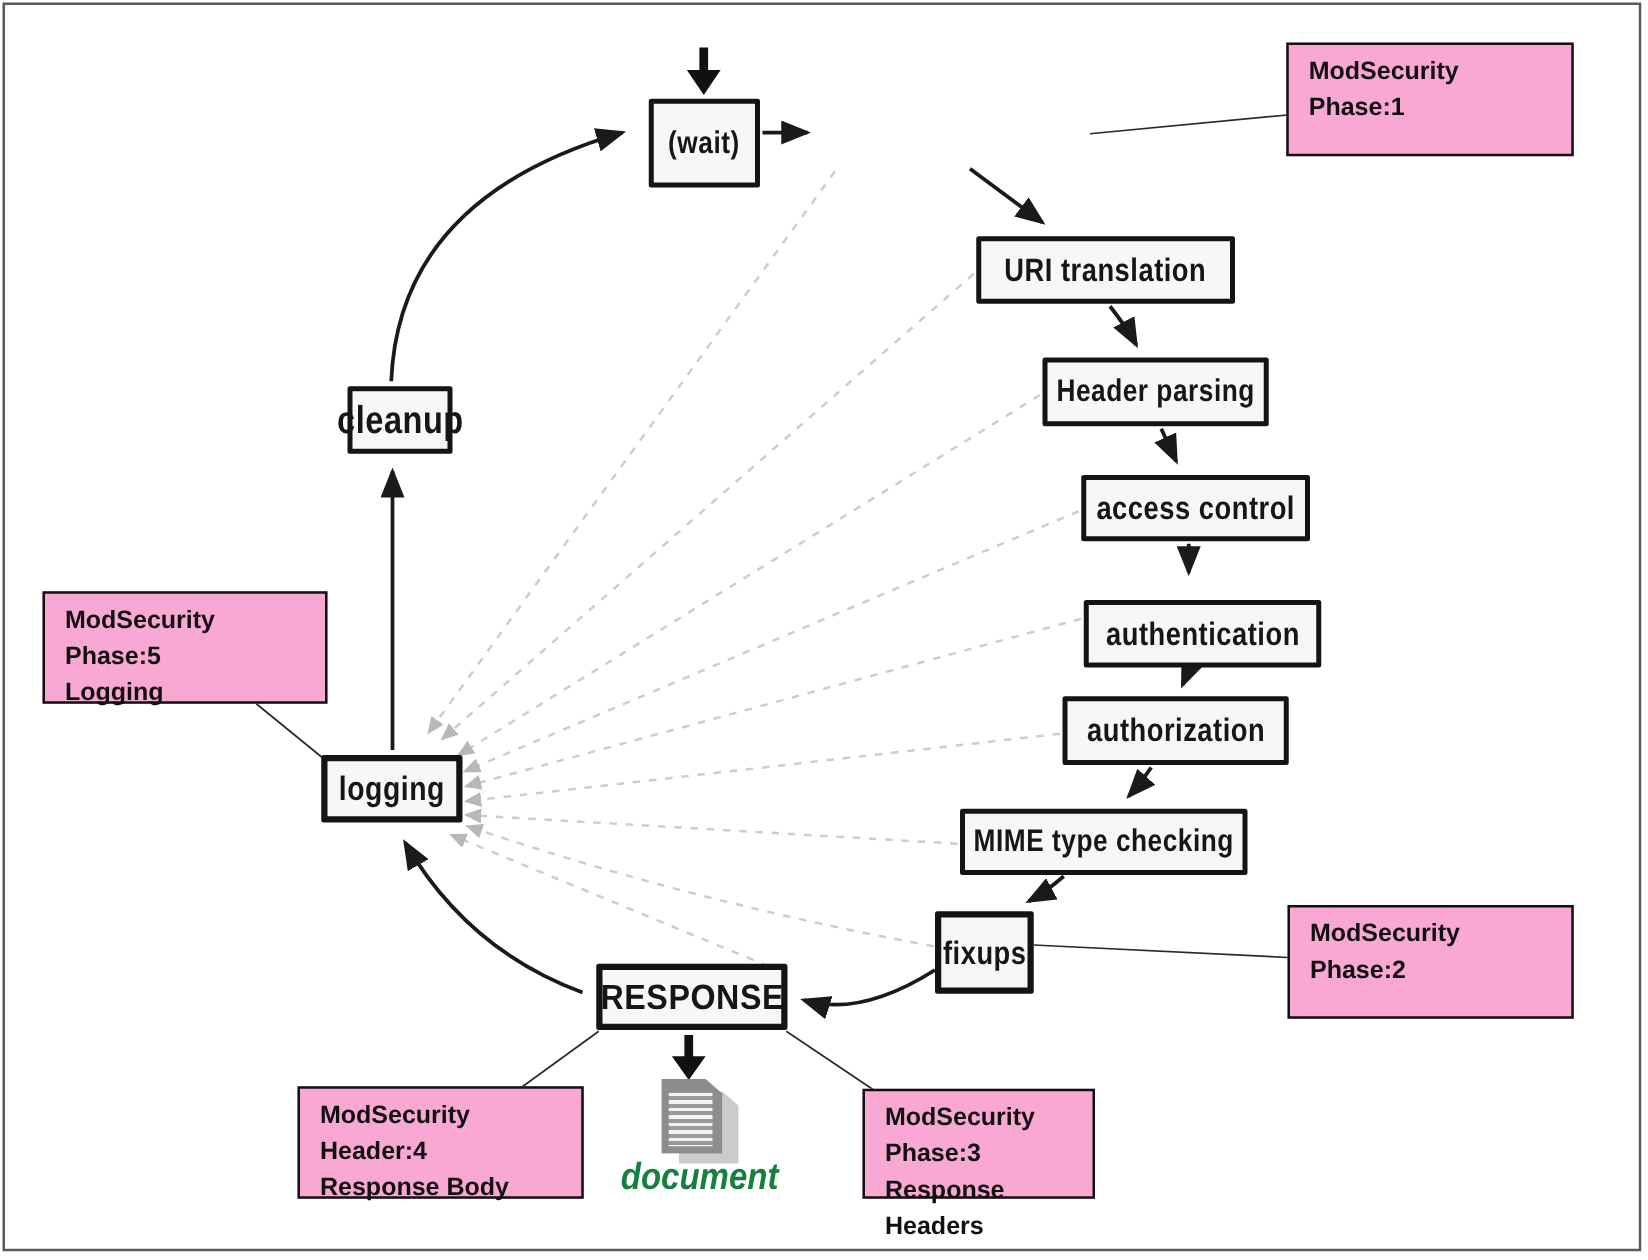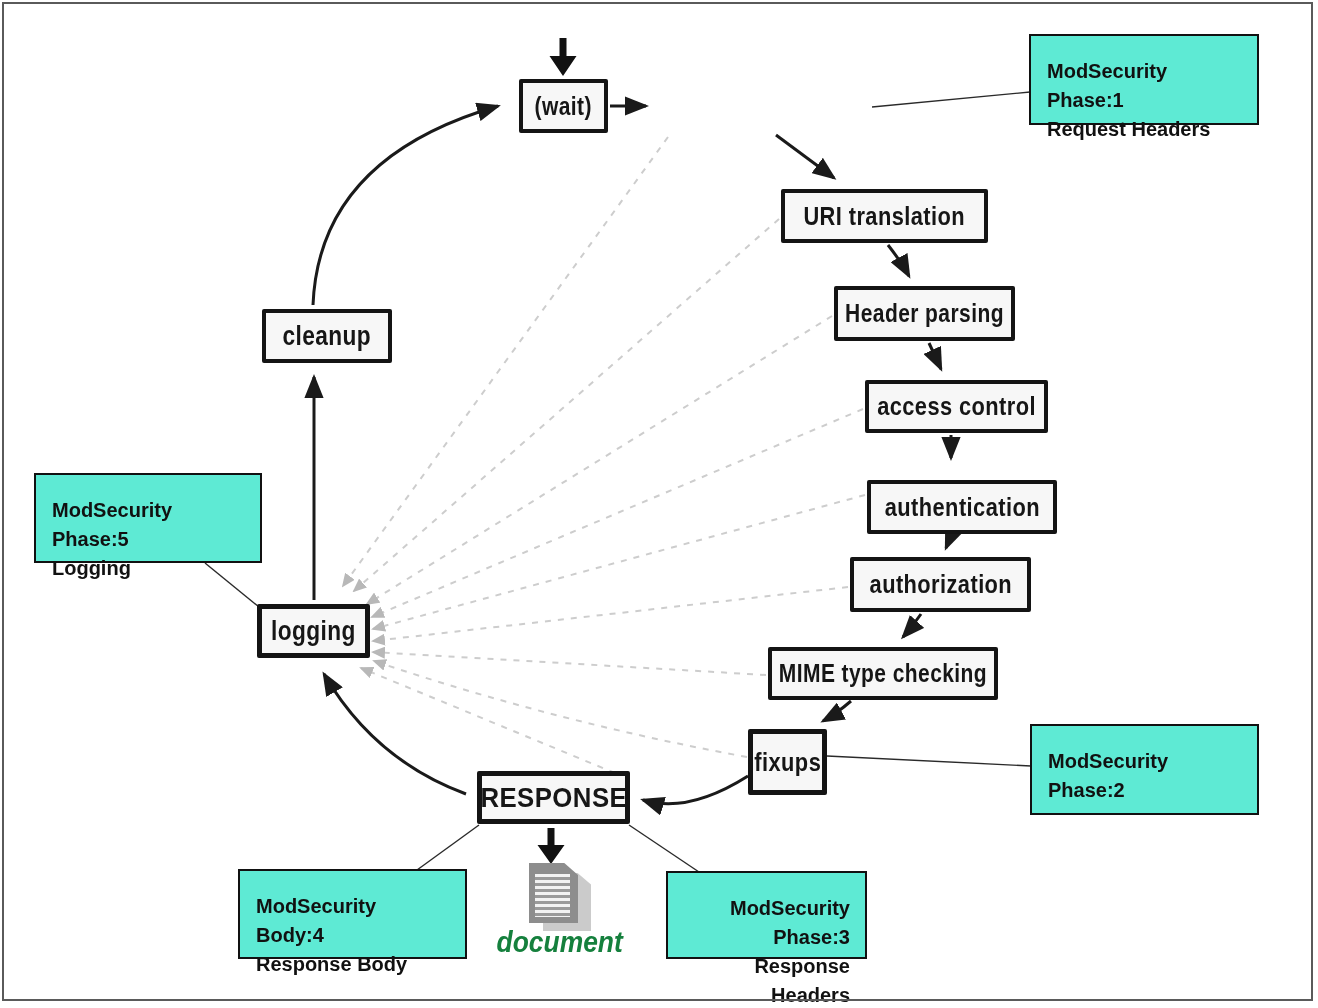--- a/index.html
+++ b/index.html
@@ -14,44 +14,44 @@
   }
   svg.wires{position:absolute;left:0;top:0;width:1318px;height:1008px;}
 
   
   .stage{
     position:absolute;display:flex;align-items:center;justify-content:center;
     background:#f7f7f7;border:4px solid #141414;border-radius:2px;
     color:#161616;font-weight:bold;
   }
   .stage .lbl{display:inline-block;transform:scaleX(0.84);white-space:nowrap;letter-spacing:0.5px;}
-  #st-wait              {left:519px;top:79px; width:89px; height:54px;font-size:25px;}
+  #st-wait              {left:519px;top:79px; width:89px; height:71px;font-size:25px;}
   #st-post-read-request {left:668px;top:80px; width:204px;height:53px;font-size:25px;}
   #st-uri-translation   {left:781px;top:189px;width:207px;height:54px;font-size:26px;}
   #st-header-parsing    {left:834px;top:286px;width:181px;height:55px;font-size:25px;}
   #st-access-control    {left:865px;top:380px;width:183px;height:53px;font-size:26px;}
   #st-authentication    {left:867px;top:480px;width:190px;height:54px;font-size:26px;}
   #st-authorization     {left:850px;top:557px;width:181px;height:55px;font-size:26px;}
   #st-mime-type-checking{left:768px;top:647px;width:230px;height:53px;font-size:25px;}
   #st-fixups            {left:748px;top:729px;width:79px; height:66px;font-size:26px;border-width:5px;}
   #st-response          {left:477px;top:771px;width:153px;height:53px;font-size:28px;border-width:5px;text-align:center;}
   #st-response .lbl     {transform:scaleX(0.92);}
   #st-logging           {left:257px;top:604px;width:113px;height:54px;font-size:27px;border-width:5px;}
-  #st-cleanup           {left:262px;top:309px;width:130px;height:54px;font-size:27px;}
+  #st-cleanup           {left:278px;top:309px;width:84px;height:54px;font-size:31px;}
 
   
   .note{
-    position:absolute;background:#5eead4;border:2px solid #111;
+    position:absolute;background:#f9a8d4;border:2px solid #111;
     color:#111;font-weight:bold;font-size:20px;line-height:29px;
-    padding:21px 15px 0 16px;
+    padding:7px 15px 0 16px;
   }
   .note.right{text-align:left;padding-right:18px;}
   #an-phase1{left:1029px;top:34px; width:230px;height:91px;}
   #an-phase2{left:1030px;top:724px;width:229px;height:91px;}
-  #an-phase3{left:666px; top:871px;width:201px;height:88px;text-align:right;}
+  #an-phase3{left:690px; top:871px;width:186px;height:88px;}
   #an-phase4{left:238px; top:869px;width:229px;height:90px;}
   #an-phase5{left:34px;  top:473px;width:228px;height:90px;}
 
   
   .doc-shadow{
     position:absolute;left:543px;top:873px;width:48px;height:58px;background:#cbcbcb;
     clip-path:polygon(0 0,72% 0,100% 20%,100% 100%,0 100%);
   }
   .doc-page{
     position:absolute;left:529px;top:863px;width:49px;height:60px;background:#8d8d8d;
@@ -150,31 +150,30 @@
   </div>
   <div class="stage" id="st-logging">
     <span class="lbl">logging</span>
   </div>
   <div class="stage" id="st-cleanup">
     <span class="lbl">cleanup</span>
   </div>
 
   <div class="note" id="an-phase1">
     <div>ModSecurity Phase:1</div>
-    <div>Request Headers</div>
   </div>
   <div class="note" id="an-phase2">
     <div>ModSecurity Phase:2</div>
   </div>
   <div class="note" id="an-phase3">
     <div>ModSecurity Phase:3</div>
     <div>Response Headers</div>
   </div>
   <div class="note right" id="an-phase4">
-    <div>ModSecurity Body:4</div>
+    <div>ModSecurity Header:4</div>
     <div>Response Body</div>
   </div>
   <div class="note right" id="an-phase5">
     <div>ModSecurity Phase:5</div>
     <div>Logging</div>
   </div>
 
   <div class="doc-shadow"></div>
   <div class="doc-page"></div>
   <div class="doc-lines"></div>

